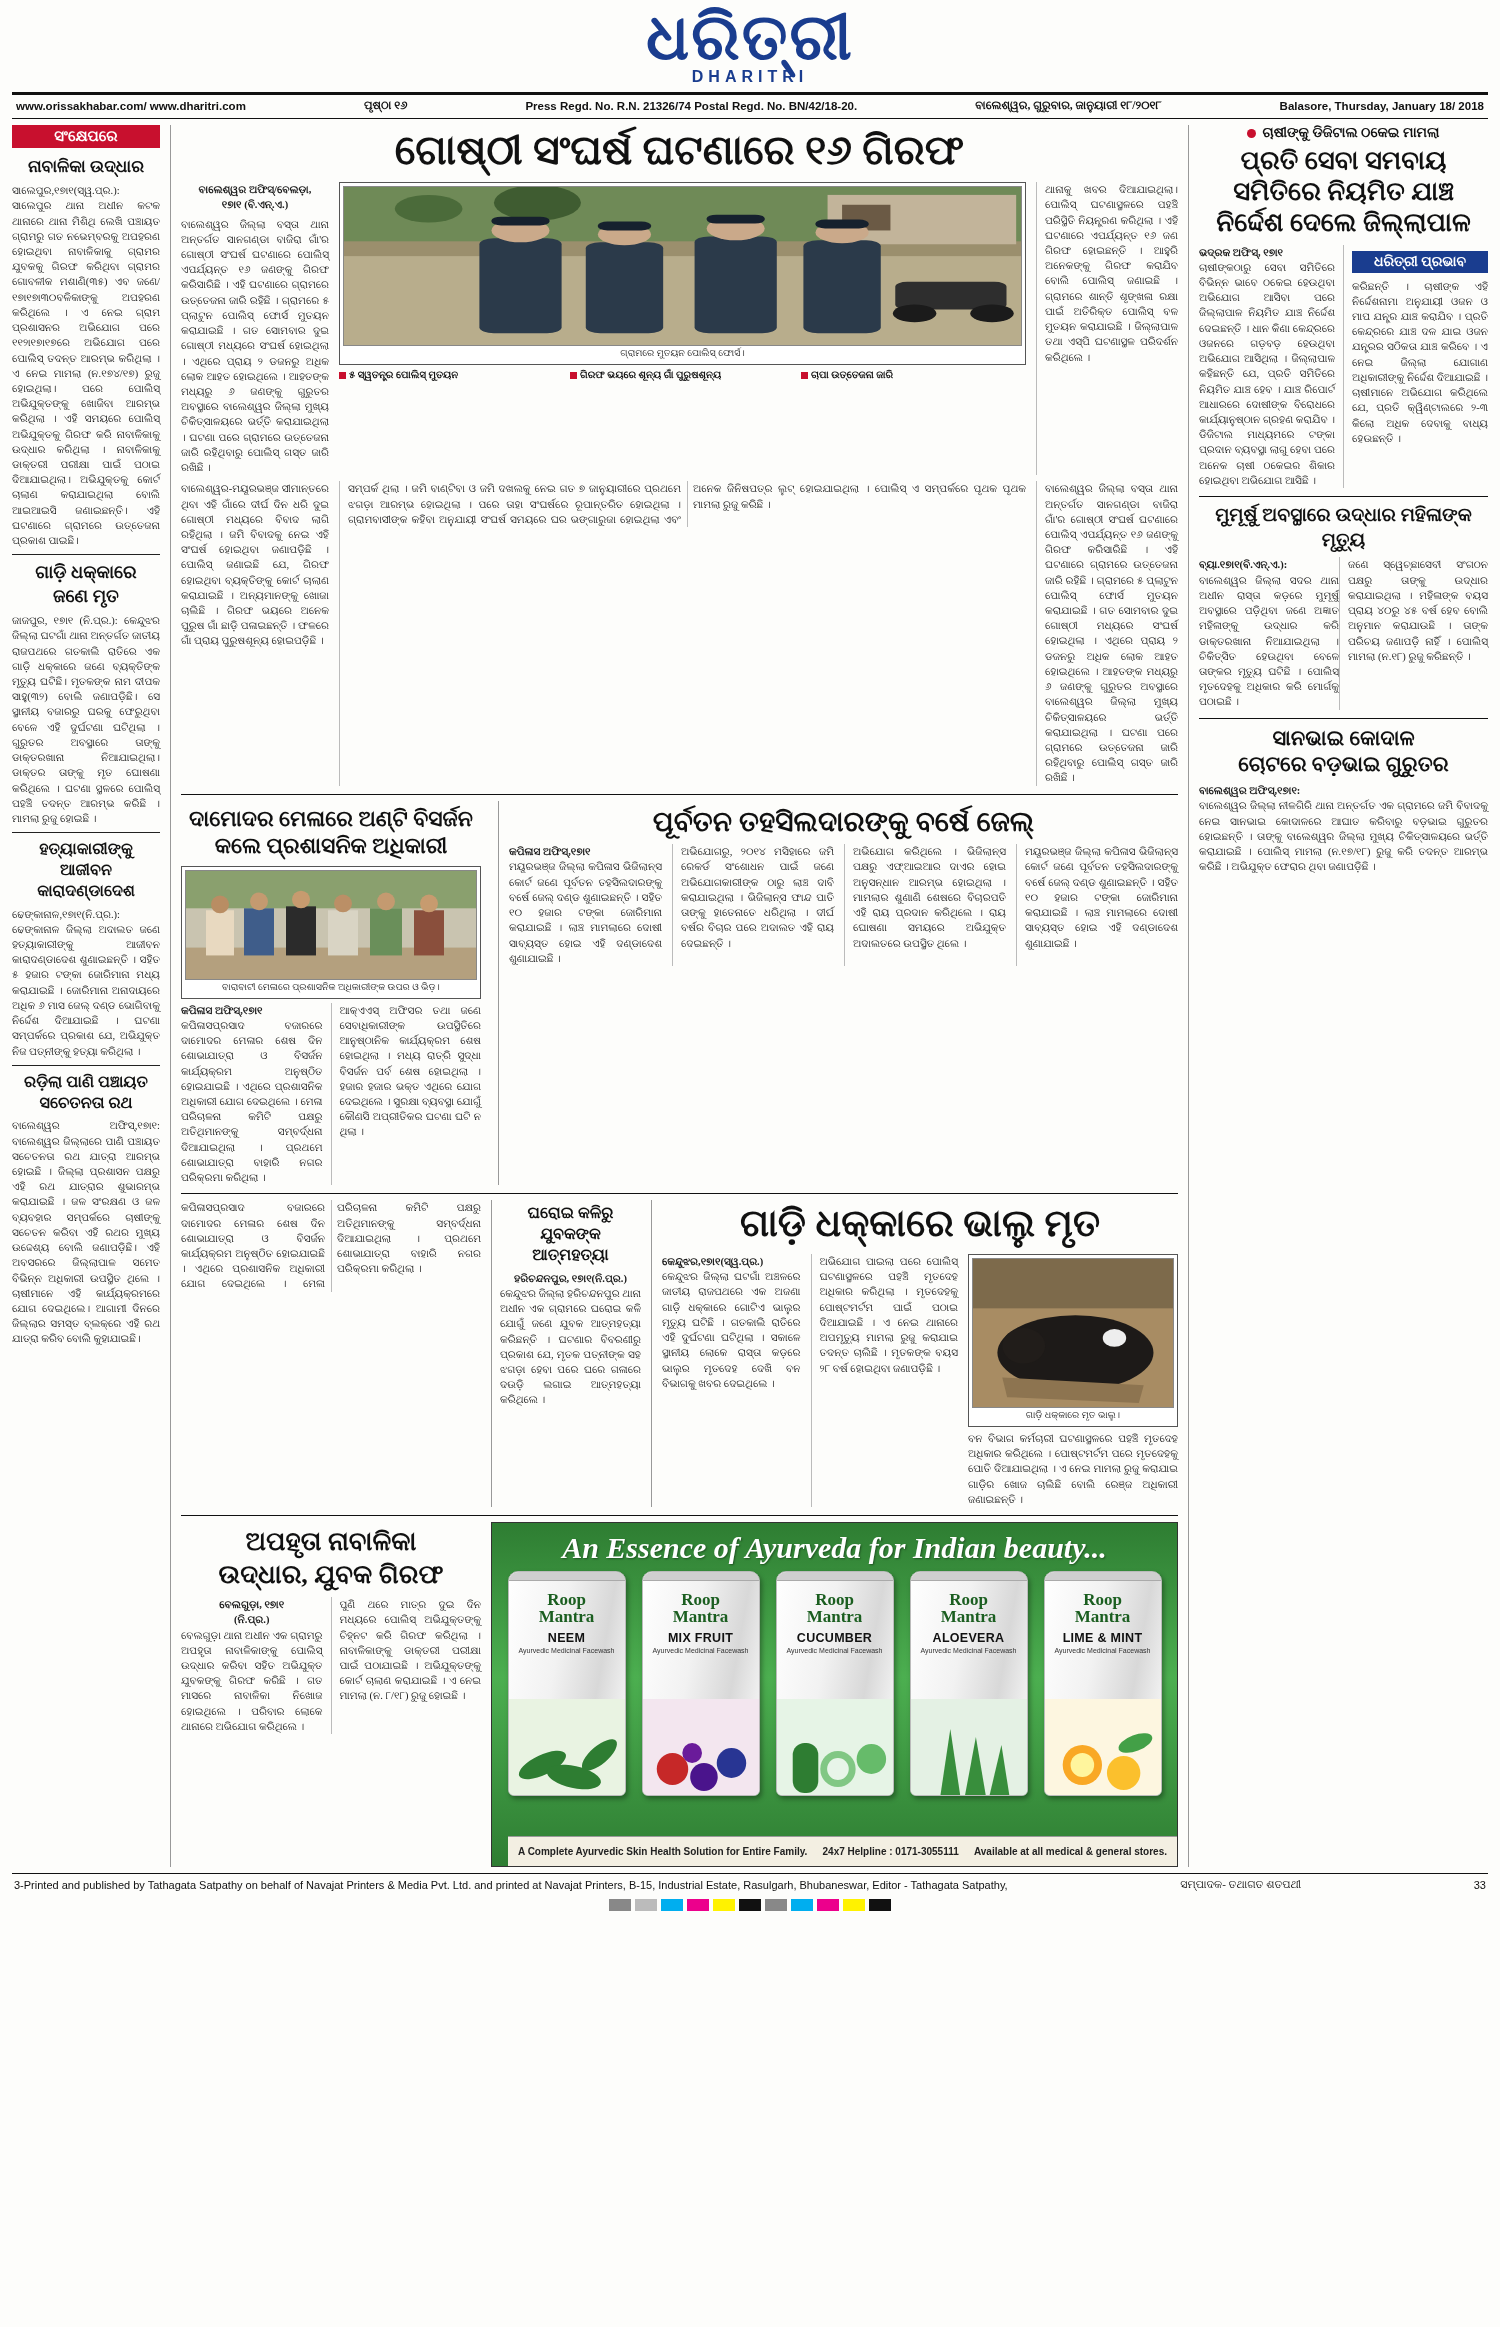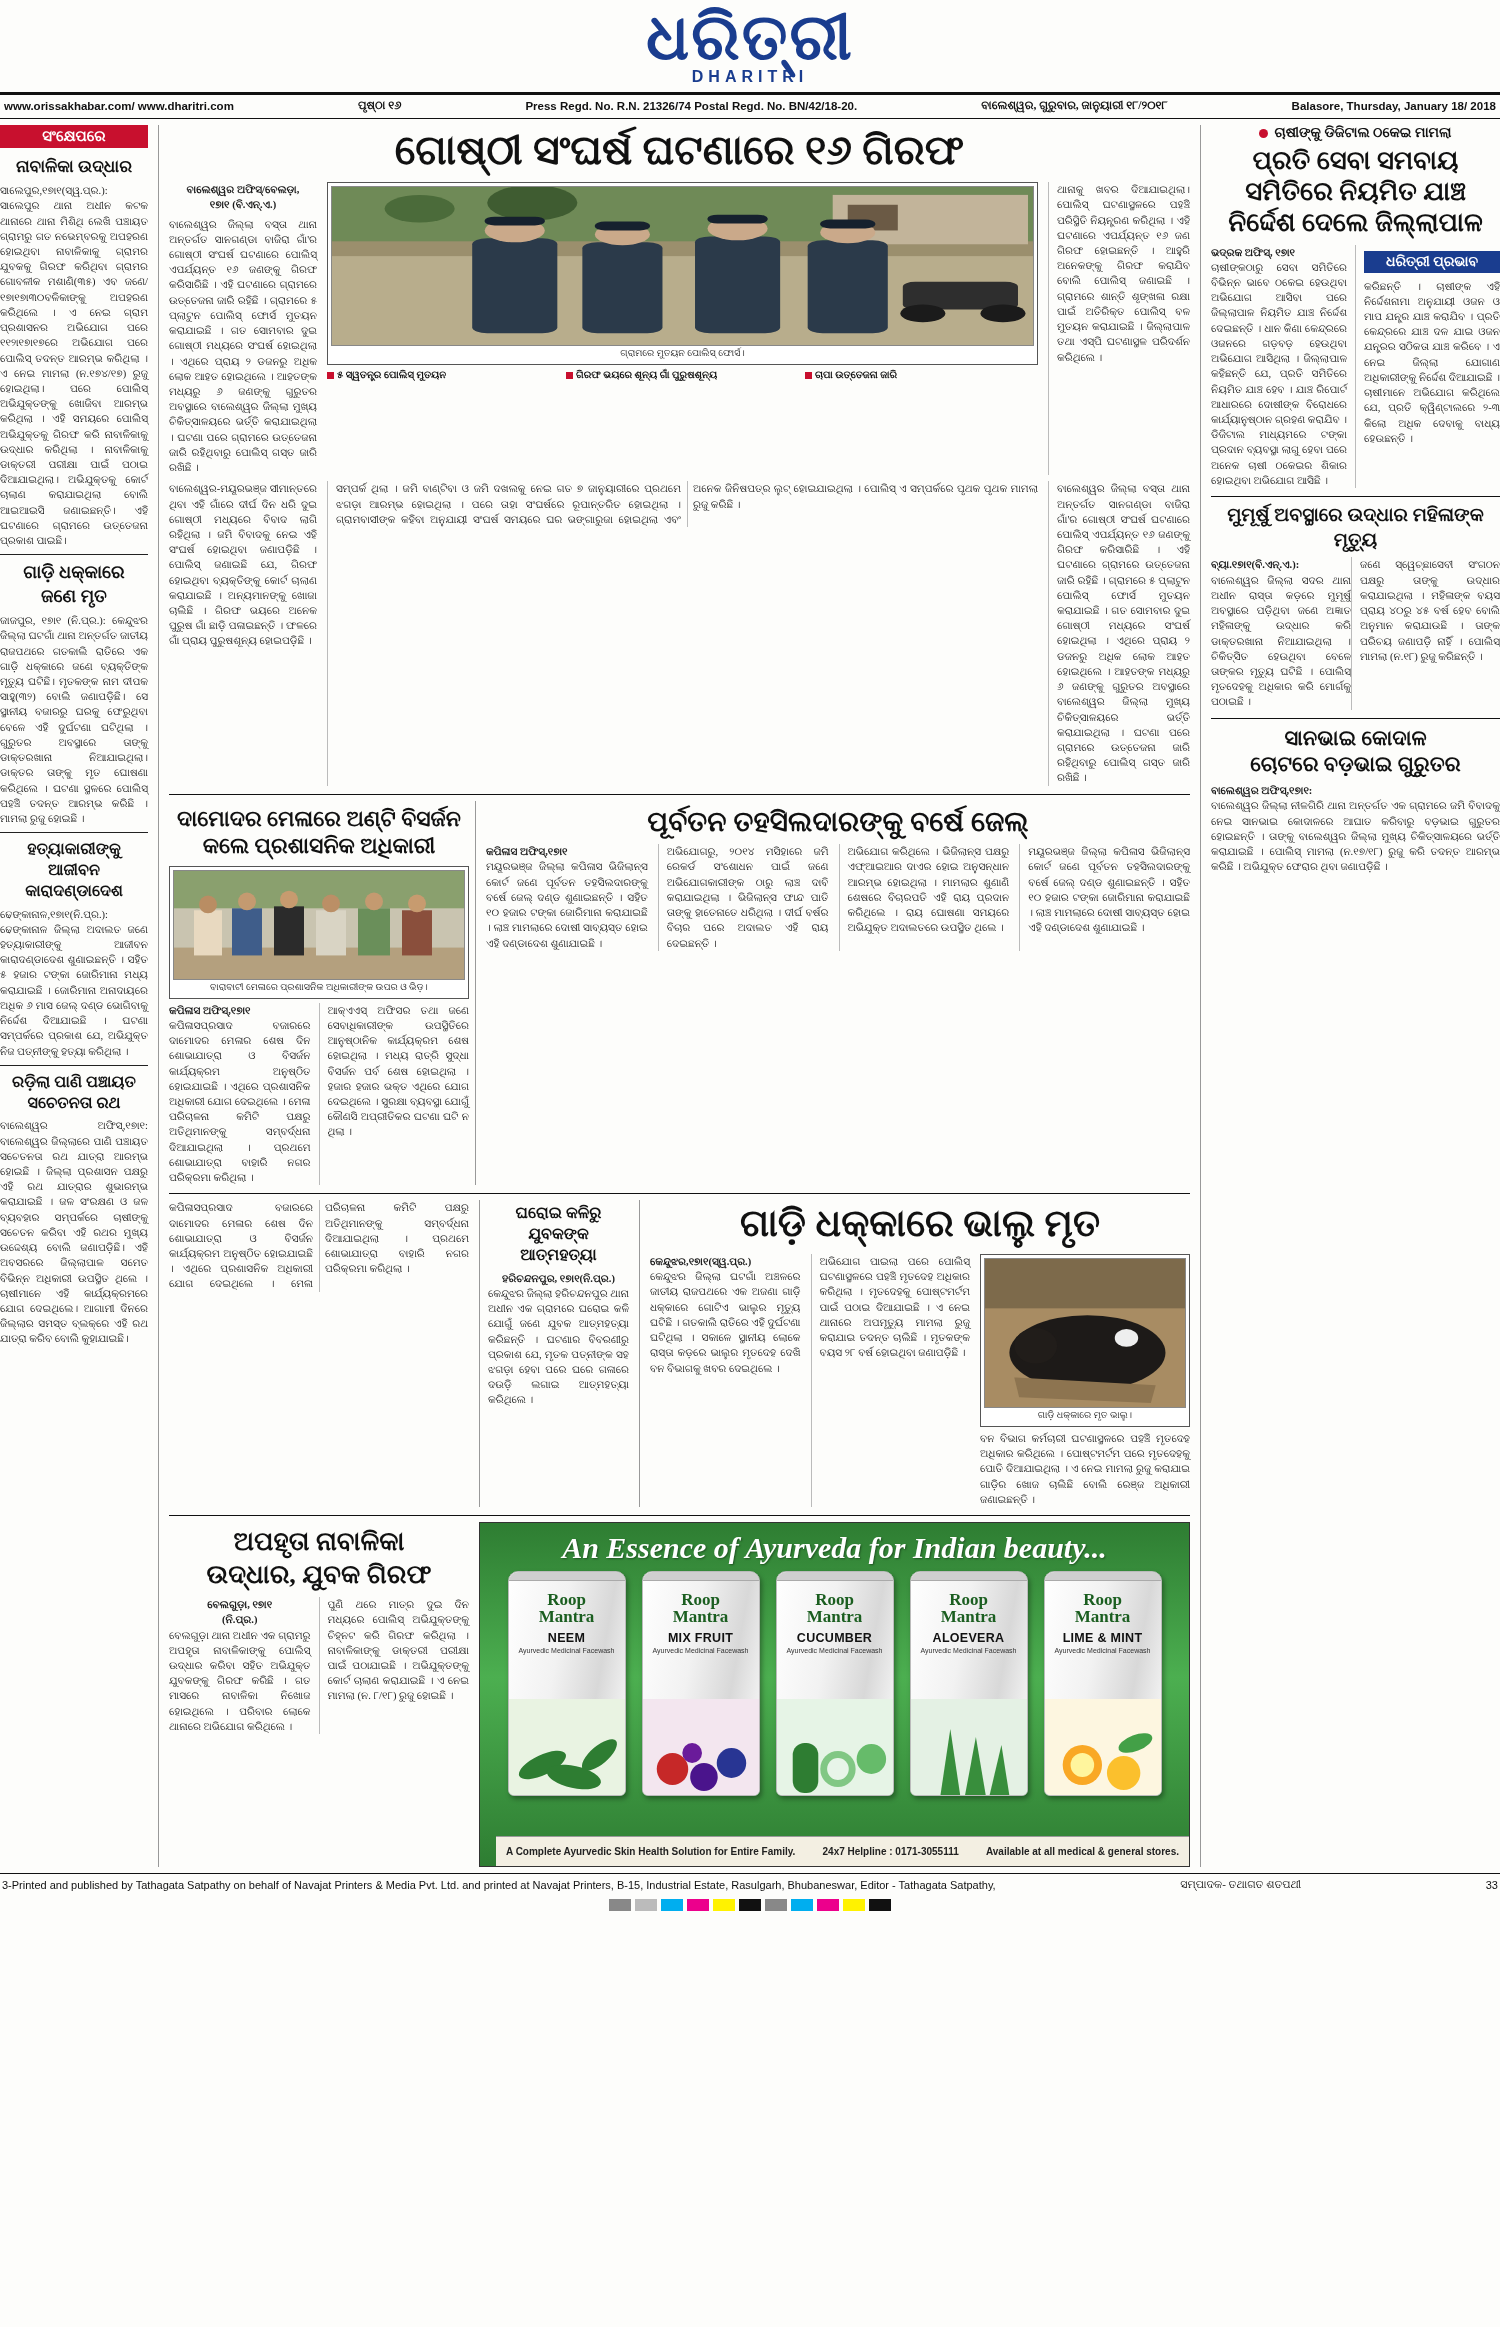--- a/index.html
+++ b/index.html
@@ -5,21 +5,21 @@
   * { box-sizing: border-box; }
   html, body { margin:0; padding:0; }
   body {
     width:1500px; height:2327px;
     background:#fdfdfb;
     font-family:"Liberation Sans", sans-serif;
     color:#111;
     position:relative;
     overflow:hidden;
   }
-  .page { width:1500px; height:2327px; position:relative; padding:0 0; }
+  .page { width:1500px; height:2327px; position:relative; padding:0 12px; }
 
   
   .masthead { text-align:center; padding-top:6px; position:relative; }
   .masthead-logo {
     font-family:"Liberation Serif", serif;
     font-size:64px; font-weight:bold; color:#1a3d8f;
     letter-spacing:2px; line-height:1.0;
   }
   .masthead-sub {
     font-size:16px; letter-spacing:5px; color:#1a3d8f; font-weight:bold;
@@ -296,21 +296,21 @@
             <div class="body-od cols2">ସମ୍ପର୍କ ଥିଲା । ଜମି ବାଣ୍ଟିବା ଓ ଜମି ଦଖଲକୁ ନେଇ ଗତ ୭ ଜାନୁୟାରୀରେ ପ୍ରଥମେ ଝଗଡ଼ା ଆରମ୍ଭ ହୋଇଥିଲା । ପରେ ତାହା ସଂଘର୍ଷରେ ରୂପାନ୍ତରିତ ହୋଇଥିଲା । ଗ୍ରାମବାସୀଙ୍କ କହିବା ଅନୁଯାୟୀ ସଂଘର୍ଷ ସମୟରେ ଘର ଭଙ୍ଗାରୁଜା ହୋଇଥିଲା ଏବଂ ଅନେକ ଜିନିଷପତ୍ର ଲୁଟ୍ ହୋଇଯାଇଥିଲା । ପୋଲିସ୍ ଏ ସମ୍ପର୍କରେ ପୃଥକ ପୃଥକ ମାମଲା ରୁଜୁ କରିଛି ।</div>
           </div>
           <div style="width:142px;flex:0 0 142px;border-left:1px solid #bbb;padding-left:8px;">
             <div class="body-od">ବାଲେଶ୍ୱର ଜିଲ୍ଲା ବସ୍ତା ଥାନା ଅନ୍ତର୍ଗତ ସାନଗଣ୍ଡା ବାଜିରା ଗାଁ'ର ଗୋଷ୍ଠୀ ସଂଘର୍ଷ ଘଟଣାରେ ପୋଲିସ୍ ଏପର୍ଯ୍ୟନ୍ତ ୧୬ ଜଣଙ୍କୁ ଗିରଫ କରିସାରିଛି । ଏହି ଘଟଣାରେ ଗ୍ରାମରେ ଉତ୍ତେଜନା ଜାରି ରହିଛି । ଗ୍ରାମରେ ୫ ପ୍ଲାଟୁନ ପୋଲିସ୍ ଫୋର୍ସ ମୁତୟନ କରାଯାଇଛି । ଗତ ସୋମବାର ଦୁଇ ଗୋଷ୍ଠୀ ମଧ୍ୟରେ ସଂଘର୍ଷ ହୋଇଥିଲା । ଏଥିରେ ପ୍ରାୟ ୨ ଡଜନରୁ ଅଧିକ ଲୋକ ଆହତ ହୋଇଥିଲେ । ଆହତଙ୍କ ମଧ୍ୟରୁ ୬ ଜଣଙ୍କୁ ଗୁରୁତର ଅବସ୍ଥାରେ ବାଲେଶ୍ୱର ଜିଲ୍ଲା ମୁଖ୍ୟ ଚିକିତ୍ସାଳୟରେ ଭର୍ତ୍ତି କରାଯାଇଥିଲା । ଘଟଣା ପରେ ଗ୍ରାମରେ ଉତ୍ତେଜନା ଜାରି ରହିଥିବାରୁ ପୋଲିସ୍ ଗସ୍ତ ଜାରି ରଖିଛି ।</div>
           </div>
         </div>
       </div>
 
       <div class="rule-thin" style="margin-top:8px;"></div>
 
-      <div style="display:flex;gap:6px;margin-top:6px;">
+      <div style="display:flex;gap:17px;margin-top:6px;">
 
         <div style="width:300px;flex:0 0 300px;">
           <div class="headline-md" style="white-space:pre-line;">ଦାମୋଦର ମେଳାରେ ଅଣ୍ଟି ବିସର୍ଜନ
 କଲେ ପ୍ରଶାସନିକ ଅଧିକାରୀ</div>
           <div class="photo-box" style="margin:4px 0;">
             <div class="photo" style="height:110px;">
               <svg class="imgph" viewBox="0 0 290 110" preserveAspectRatio="none">
                 <rect width="290" height="110" fill="#c9c4b0"></rect>
                 <rect y="0" width="290" height="38" fill="#8aa06e"></rect>
                 <rect y="78" width="290" height="32" fill="#b4a07e"></rect>

